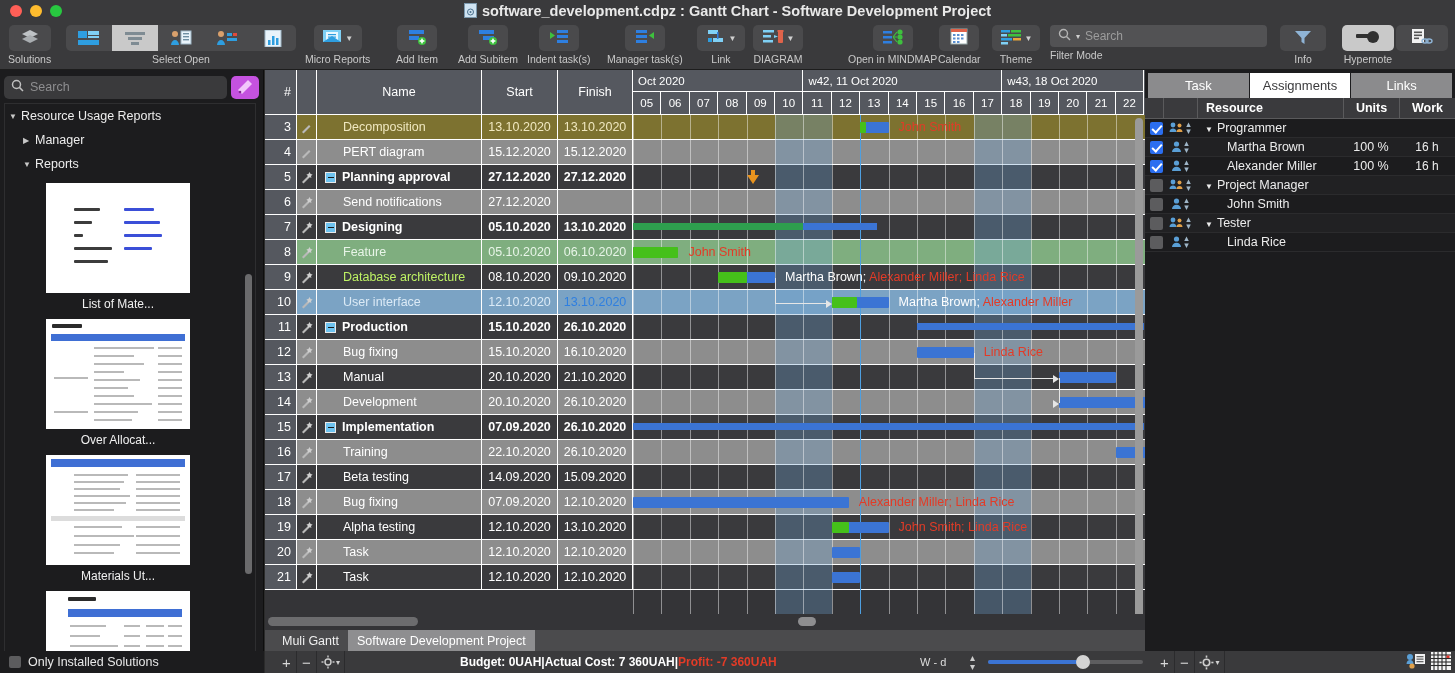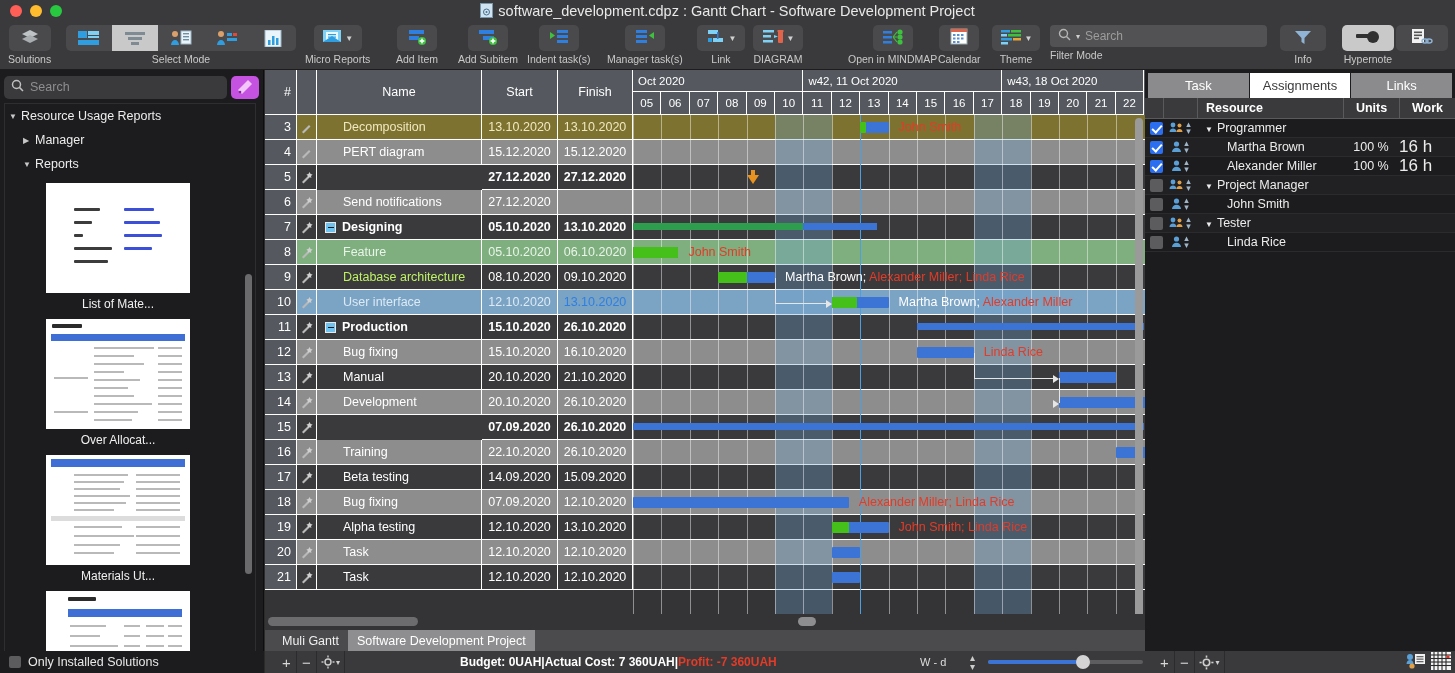--- a/index.html
+++ b/index.html
@@ -15,21 +15,21 @@
   
   .titlebar {
     position:absolute; left:0; top:0; width:1455px; height:22px;
     background:#3a3a3c;
   }
   .traffic { position:absolute; left:10px; top:5px; display:flex; gap:8px; }
   .dot { width:12px; height:12px; border-radius:50%; }
   .dot.r{background:#ff5f57;} .dot.y{background:#febc2e;} .dot.g{background:#28c840;}
   .wintitle {
     position:absolute; left:0; top:3px; width:1455px; text-align:center;
-    font-size:14.5px; color:#e9e9e9; white-space:nowrap;
+    font-size:14.5px; color:#e9e9e9; white-space:nowrap;font-weight:bold;
   }
   .wintitle .docicon { display:inline-block; vertical-align:-2px; margin-right:5px; }
 
   
   .toolbar {
     position:absolute; left:0; top:22px; width:1455px; height:48px;
     background:#3a3a3c; border-bottom:1px solid #1d1d1d;
   }
   .tgroup { position:absolute; top:0; height:48px; }
   .tbtn {
@@ -186,21 +186,21 @@
   .rrow { display:flex; height:19px; border-bottom:1px solid #2b2b2d; align-items:center; }
   .rrow.alt { background:#212123; }
   .chk { width:13px; height:13px; border-radius:2px; background:#5c5c5e; margin-left:5px; flex:0 0 auto; }
   .chk.on { background:#2b6ef0; position:relative; }
   .chk.on:after { content:""; position:absolute; left:4px; top:1px; width:4px; height:8px;
                   border:solid #fff; border-width:0 2px 2px 0; transform:rotate(42deg); }
   .ricon { width:34px; display:flex; align-items:center; justify-content:center; gap:2px; }
   .rname { flex:1; font-size:12.5px; color:#ececec; padding-left:8px; white-space:nowrap; }
   .rname.child { padding-left:30px; }
   .runits { width:56px; text-align:center; font-size:12.5px; color:#ececec; }
-  .rwork { width:56px; text-align:left; font-size:17px; color:#ececec; }
+  .rwork { width:56px; text-align:center; font-size:12px; color:#ececec; }
   .rfooter { position:absolute; left:0; bottom:0; width:310px; height:22px; background:#3a3a3c;
              display:flex; align-items:center; }
   .rfooter .sbtn { border-right:1px solid #2b2b2d; }
   .fr-icons { position:absolute; right:4px; display:flex; gap:5px; align-items:center; }
 </style>
 </head>
 <body>
 
 <div class="app">
 
@@ -275,21 +275,21 @@
         </div>
         <div class="tbox seg" style="width:46px;background:#4a4a4c;">
           <svg width="18" height="17" viewBox="0 0 18 17">
               <rect x="1" y="0" width="16" height="17" fill="#eaf4fb" stroke="#9fb8c8"></rect>
               <rect x="4" y="10" width="2.5" height="5" fill="#2e9ee0"></rect>
               <rect x="8" y="6" width="2.5" height="9" fill="#2e9ee0"></rect>
               <rect x="12" y="8" width="2.5" height="7" fill="#2e9ee0"></rect>
             </svg>
         </div>
       </div>
-      <div class="tlabel" style="text-align:center;width:230px;">Select Mode</div>
+      <div class="tlabel" style="text-align:center;width:230px;">Select Open</div>
     </div>
 
     <div class="tgroup" style="left:305px;">
       <div class="tbtn">
         <div class="tbox" style="width:48px;">
           <span>
             <svg width="20" height="16" viewBox="0 0 20 16">
                 <rect x="1" y="1" width="18" height="12" fill="#7fd0f5"></rect>
                 <rect x="4" y="3" width="12" height="8" fill="#eaf8ff"></rect>
                 <rect x="6" y="5" width="8" height="1.2" fill="#2e9ee0"></rect>
@@ -727,20 +727,21 @@
           <div class="cell c-tl"></div>
         </div>
         <div class="row r-dark" style="top: 50px;">
           <div class="cell c-num">5</div>
           <div class="cell c-ic">
             <svg width="14" height="13" viewBox="0 0 14 13">
               <path d="M2 11 L9 4 L10.5 5.5 L3.5 12.5 Z" fill="#b9b9b9"></path>
               <path d="M9.5 1 L10.6 3 L12.6 3.4 L11 4.9 L11.4 7 L9.5 6 L7.6 7 L8 4.9 L6.4 3.4 L8.4 3 Z" fill="#cfcfcf"></path>
             </svg>
           </div>
+          <div class="cell c-nm bold" style="color:#fff;"><span class="expander"></span>Planning approval</div>
           <div class="cell c-st bold" style="color:#fff;">27.12.2020</div>
           <div class="cell c-fn bold" style="color:#fff;">27.12.2020</div>
           <div class="cell c-tl"></div>
         </div>
         <div class="row r-light" style="top: 75px;">
           <div class="cell c-num">6</div>
           <div class="cell c-ic">
             <svg width="14" height="13" viewBox="0 0 14 13">
               <path d="M2 11 L9 4 L10.5 5.5 L3.5 12.5 Z" fill="#b9b9b9"></path>
               <path d="M9.5 1 L10.6 3 L12.6 3.4 L11 4.9 L11.4 7 L9.5 6 L7.6 7 L8 4.9 L6.4 3.4 L8.4 3 Z" fill="#cfcfcf"></path>
@@ -856,20 +857,21 @@
           <div class="cell c-tl"></div>
         </div>
         <div class="row r-dark" style="top: 300px;">
           <div class="cell c-num">15</div>
           <div class="cell c-ic">
             <svg width="14" height="13" viewBox="0 0 14 13">
               <path d="M2 11 L9 4 L10.5 5.5 L3.5 12.5 Z" fill="#b9b9b9"></path>
               <path d="M9.5 1 L10.6 3 L12.6 3.4 L11 4.9 L11.4 7 L9.5 6 L7.6 7 L8 4.9 L6.4 3.4 L8.4 3 Z" fill="#cfcfcf"></path>
             </svg>
           </div>
+          <div class="cell c-nm bold" style="color:#fff;"><span class="expander"></span>Implementation</div>
           <div class="cell c-st bold" style="color:#fff;">07.09.2020</div>
           <div class="cell c-fn bold" style="color:#fff;">26.10.2020</div>
           <div class="cell c-tl"></div>
         </div>
         <div class="row r-light" style="top: 325px;">
           <div class="cell c-num">16</div>
           <div class="cell c-ic">
             <svg width="14" height="13" viewBox="0 0 14 13">
               <path d="M2 11 L9 4 L10.5 5.5 L3.5 12.5 Z" fill="#b9b9b9"></path>
               <path d="M9.5 1 L10.6 3 L12.6 3.4 L11 4.9 L11.4 7 L9.5 6 L7.6 7 L8 4.9 L6.4 3.4 L8.4 3 Z" fill="#cfcfcf"></path>

